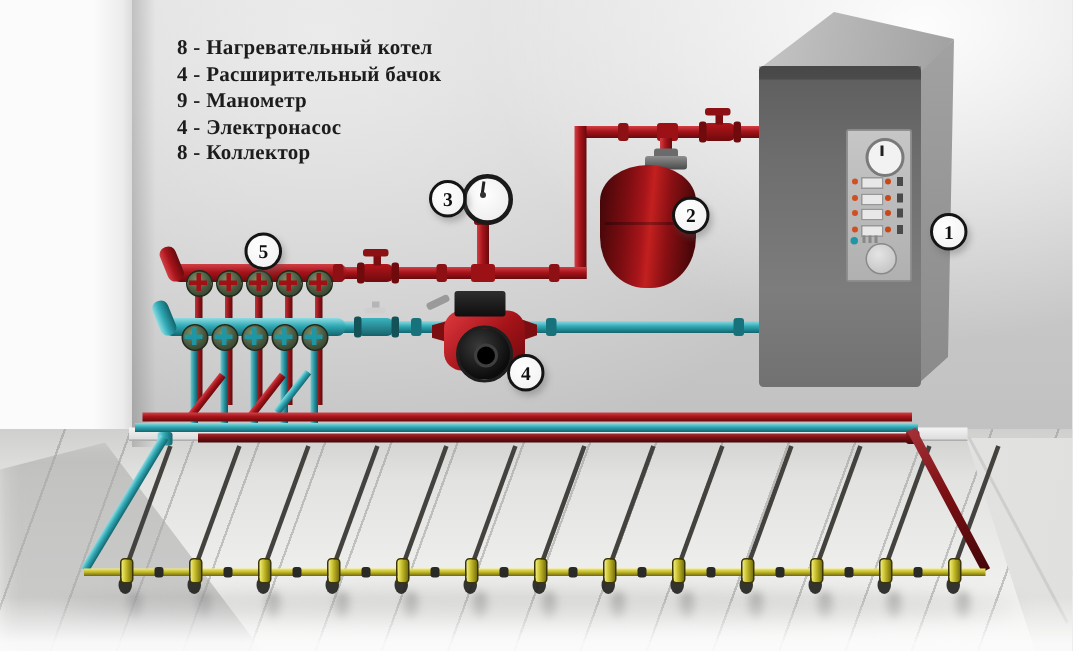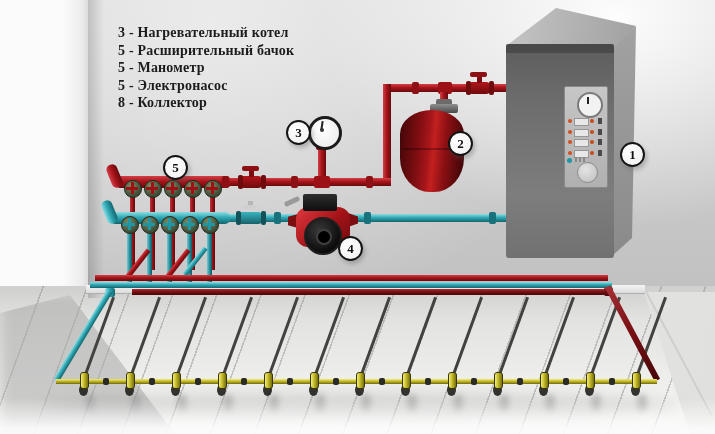--- a/index.html
+++ b/index.html
@@ -282,24 +282,24 @@
       <div class="a" style="left: 590px; top: 150.5px; width: 4px; height: 4px; border-radius: 50%; background: rgb(200, 72, 24); z-index: 7;"></div>
       <div class="a" style="left: 598px; top: 149.5px; width: 4px; height: 6px; background: rgb(74, 74, 74); z-index: 7;"></div>
     </div>
   <div class="a" style="left:567px;top:158px;width:5px;height:5px;border-radius:50%;background:#1f96a3;z-index:7;"></div>
   <div class="a" style="left:575px;top:157px;width:2px;height:5px;background:#888;z-index:7;"></div>
   <div class="a" style="left:579px;top:157px;width:2px;height:5px;background:#888;z-index:7;"></div>
   <div class="a" style="left:583px;top:157px;width:2px;height:5px;background:#888;z-index:7;"></div>
   <div class="a" style="left:577px;top:162px;width:19px;height:19px;border-radius:50%;background:radial-gradient(circle at 40% 35%,#e4e4e4,#bdbdbd);border:1.5px solid #8a8a8a;z-index:7;"></div>
 
   <div class="a legend">
-    <div>3 - Нагревательный котел</div>
-    <div>5 - Расширительный бачок</div>
-    <div>5 - Манометр</div>
-    <div>5 - Электронасос</div>
+    <div>8 - Нагревательный котел</div>
+    <div>4 - Расширительный бачок</div>
+    <div>9 - Манометр</div>
+    <div>4 - Электронасос</div>
     <div>8 - Коллектор</div>
   </div>
 
   <div class="a callout" style="left:620px;top:142px;">1</div>
   <div class="a callout" style="left:448px;top:131px;">2</div>
   <div class="a callout" style="left:286px;top:120px;">3</div>
   <div class="a callout" style="left:338px;top:236px;">4</div>
   <div class="a callout" style="left:163px;top:155px;">5</div>
 
   <div class="a bottom-fade"></div>

